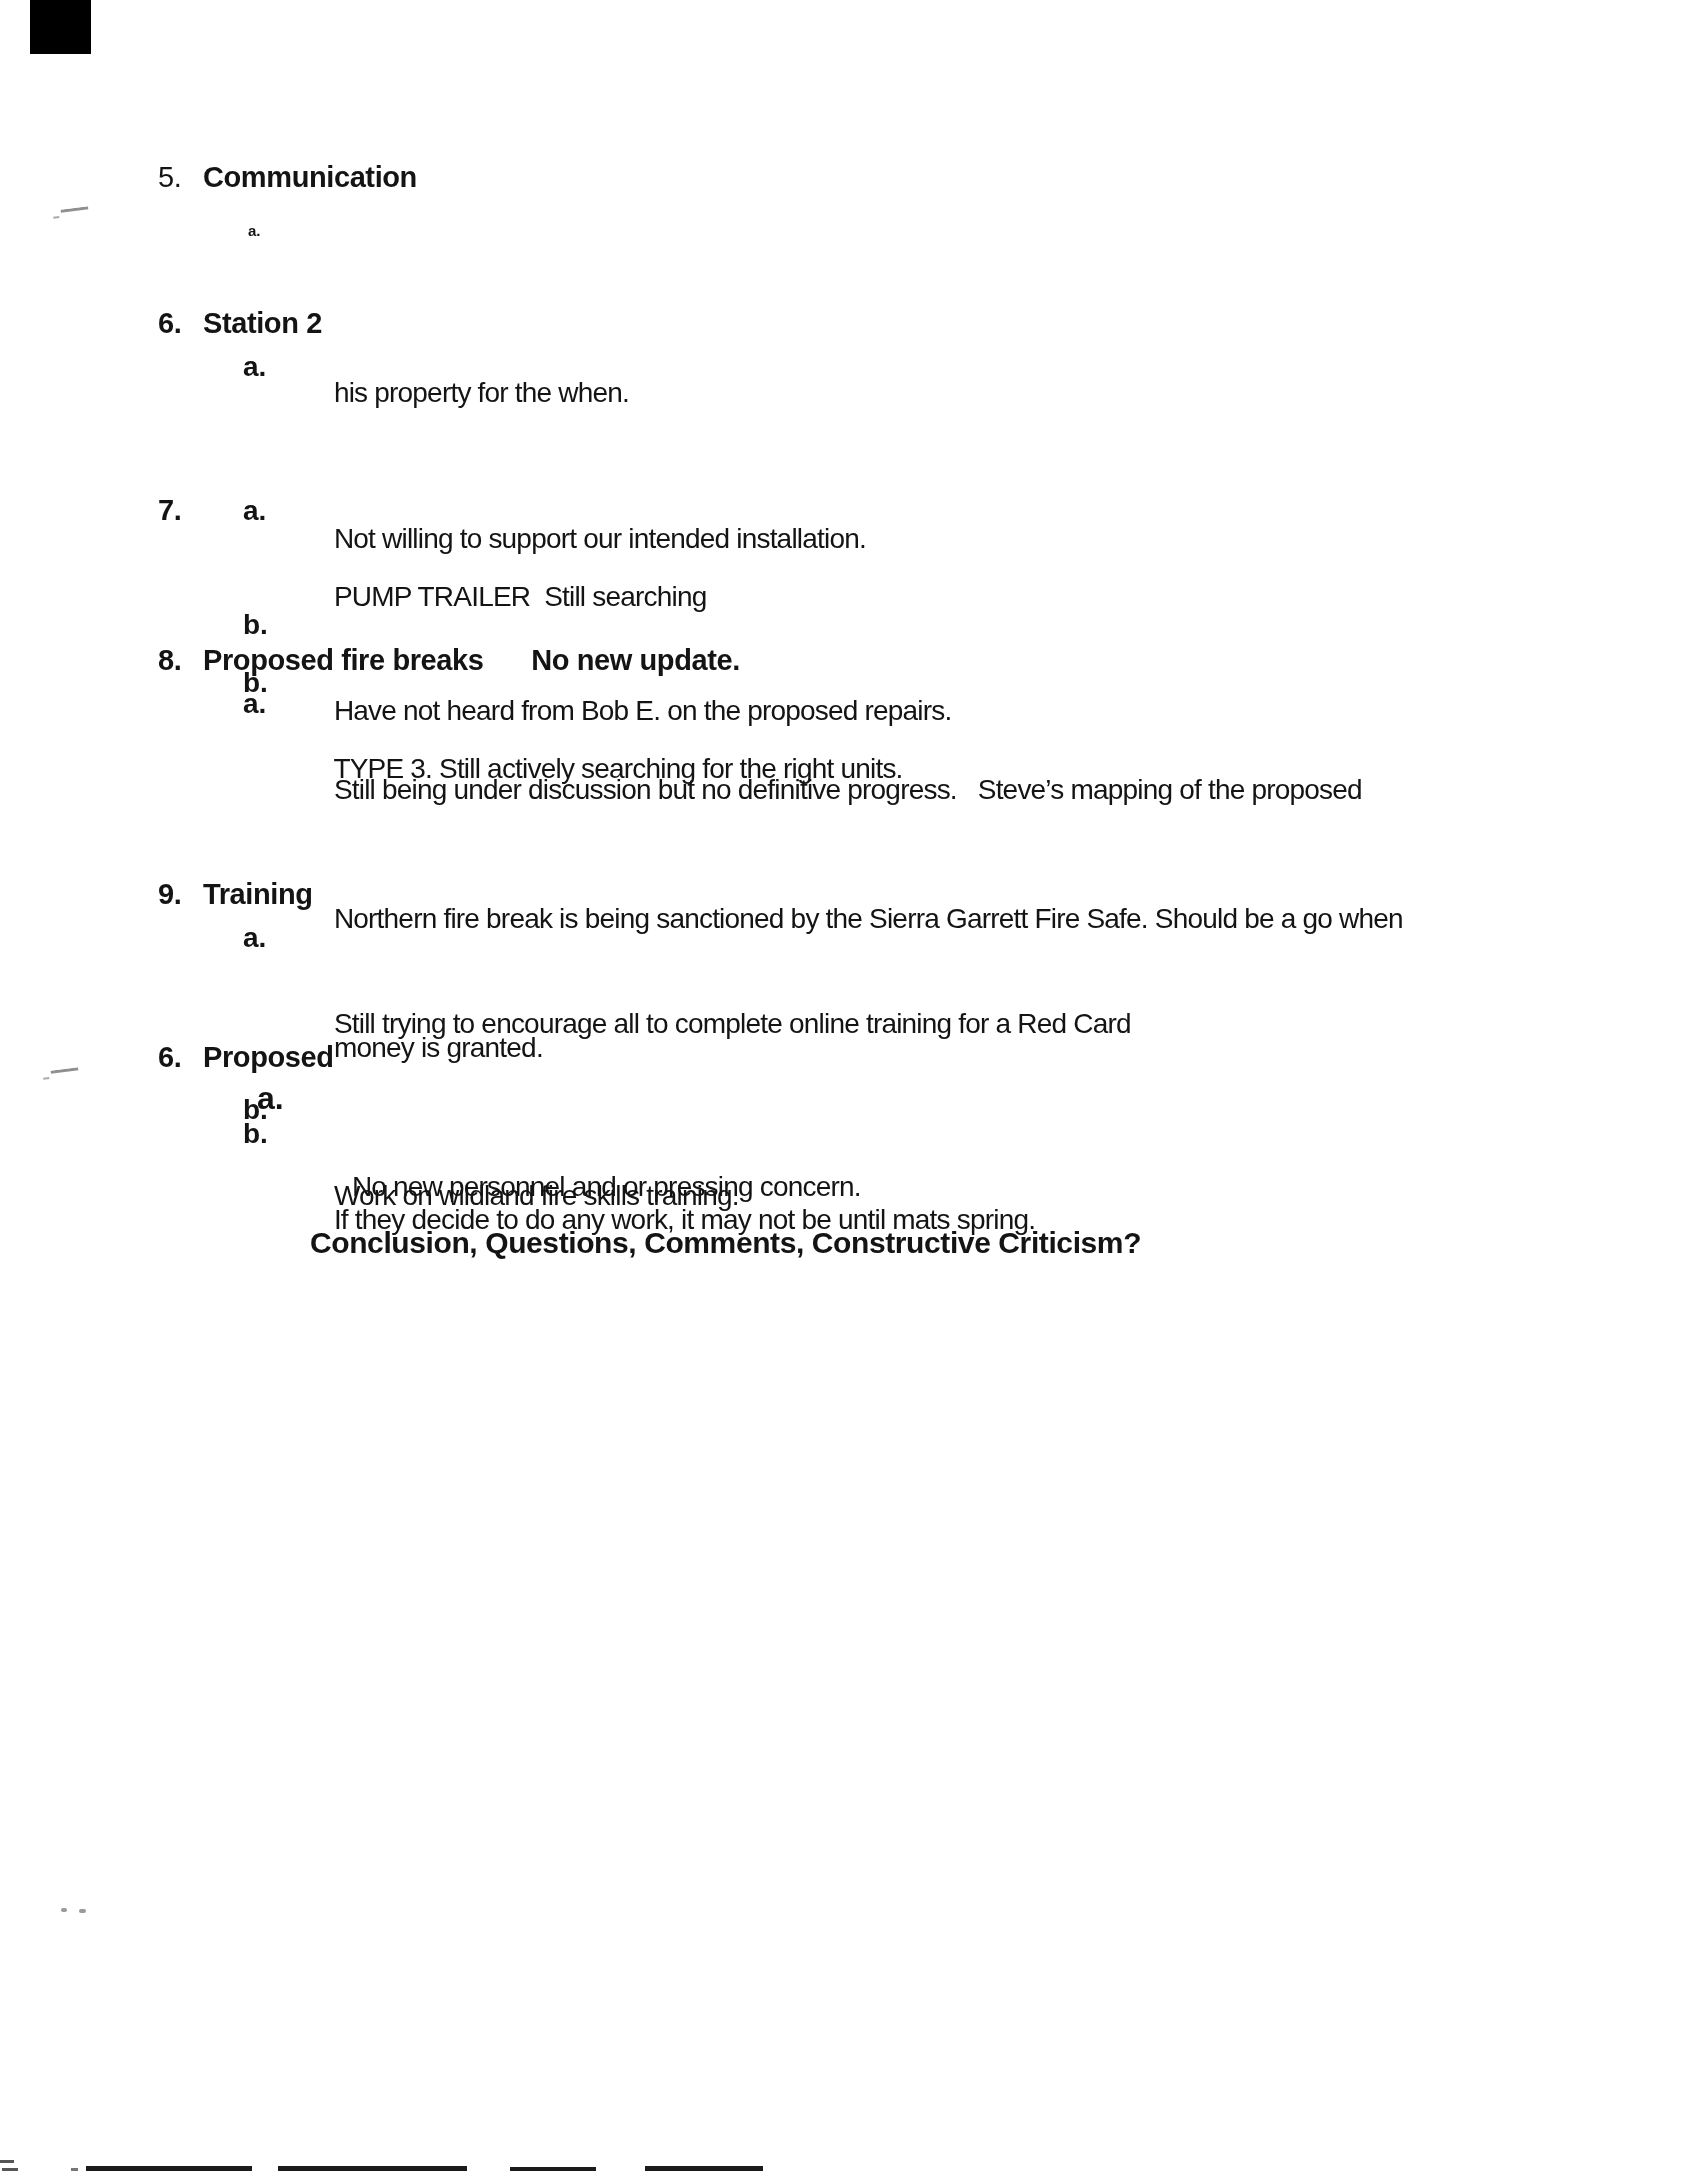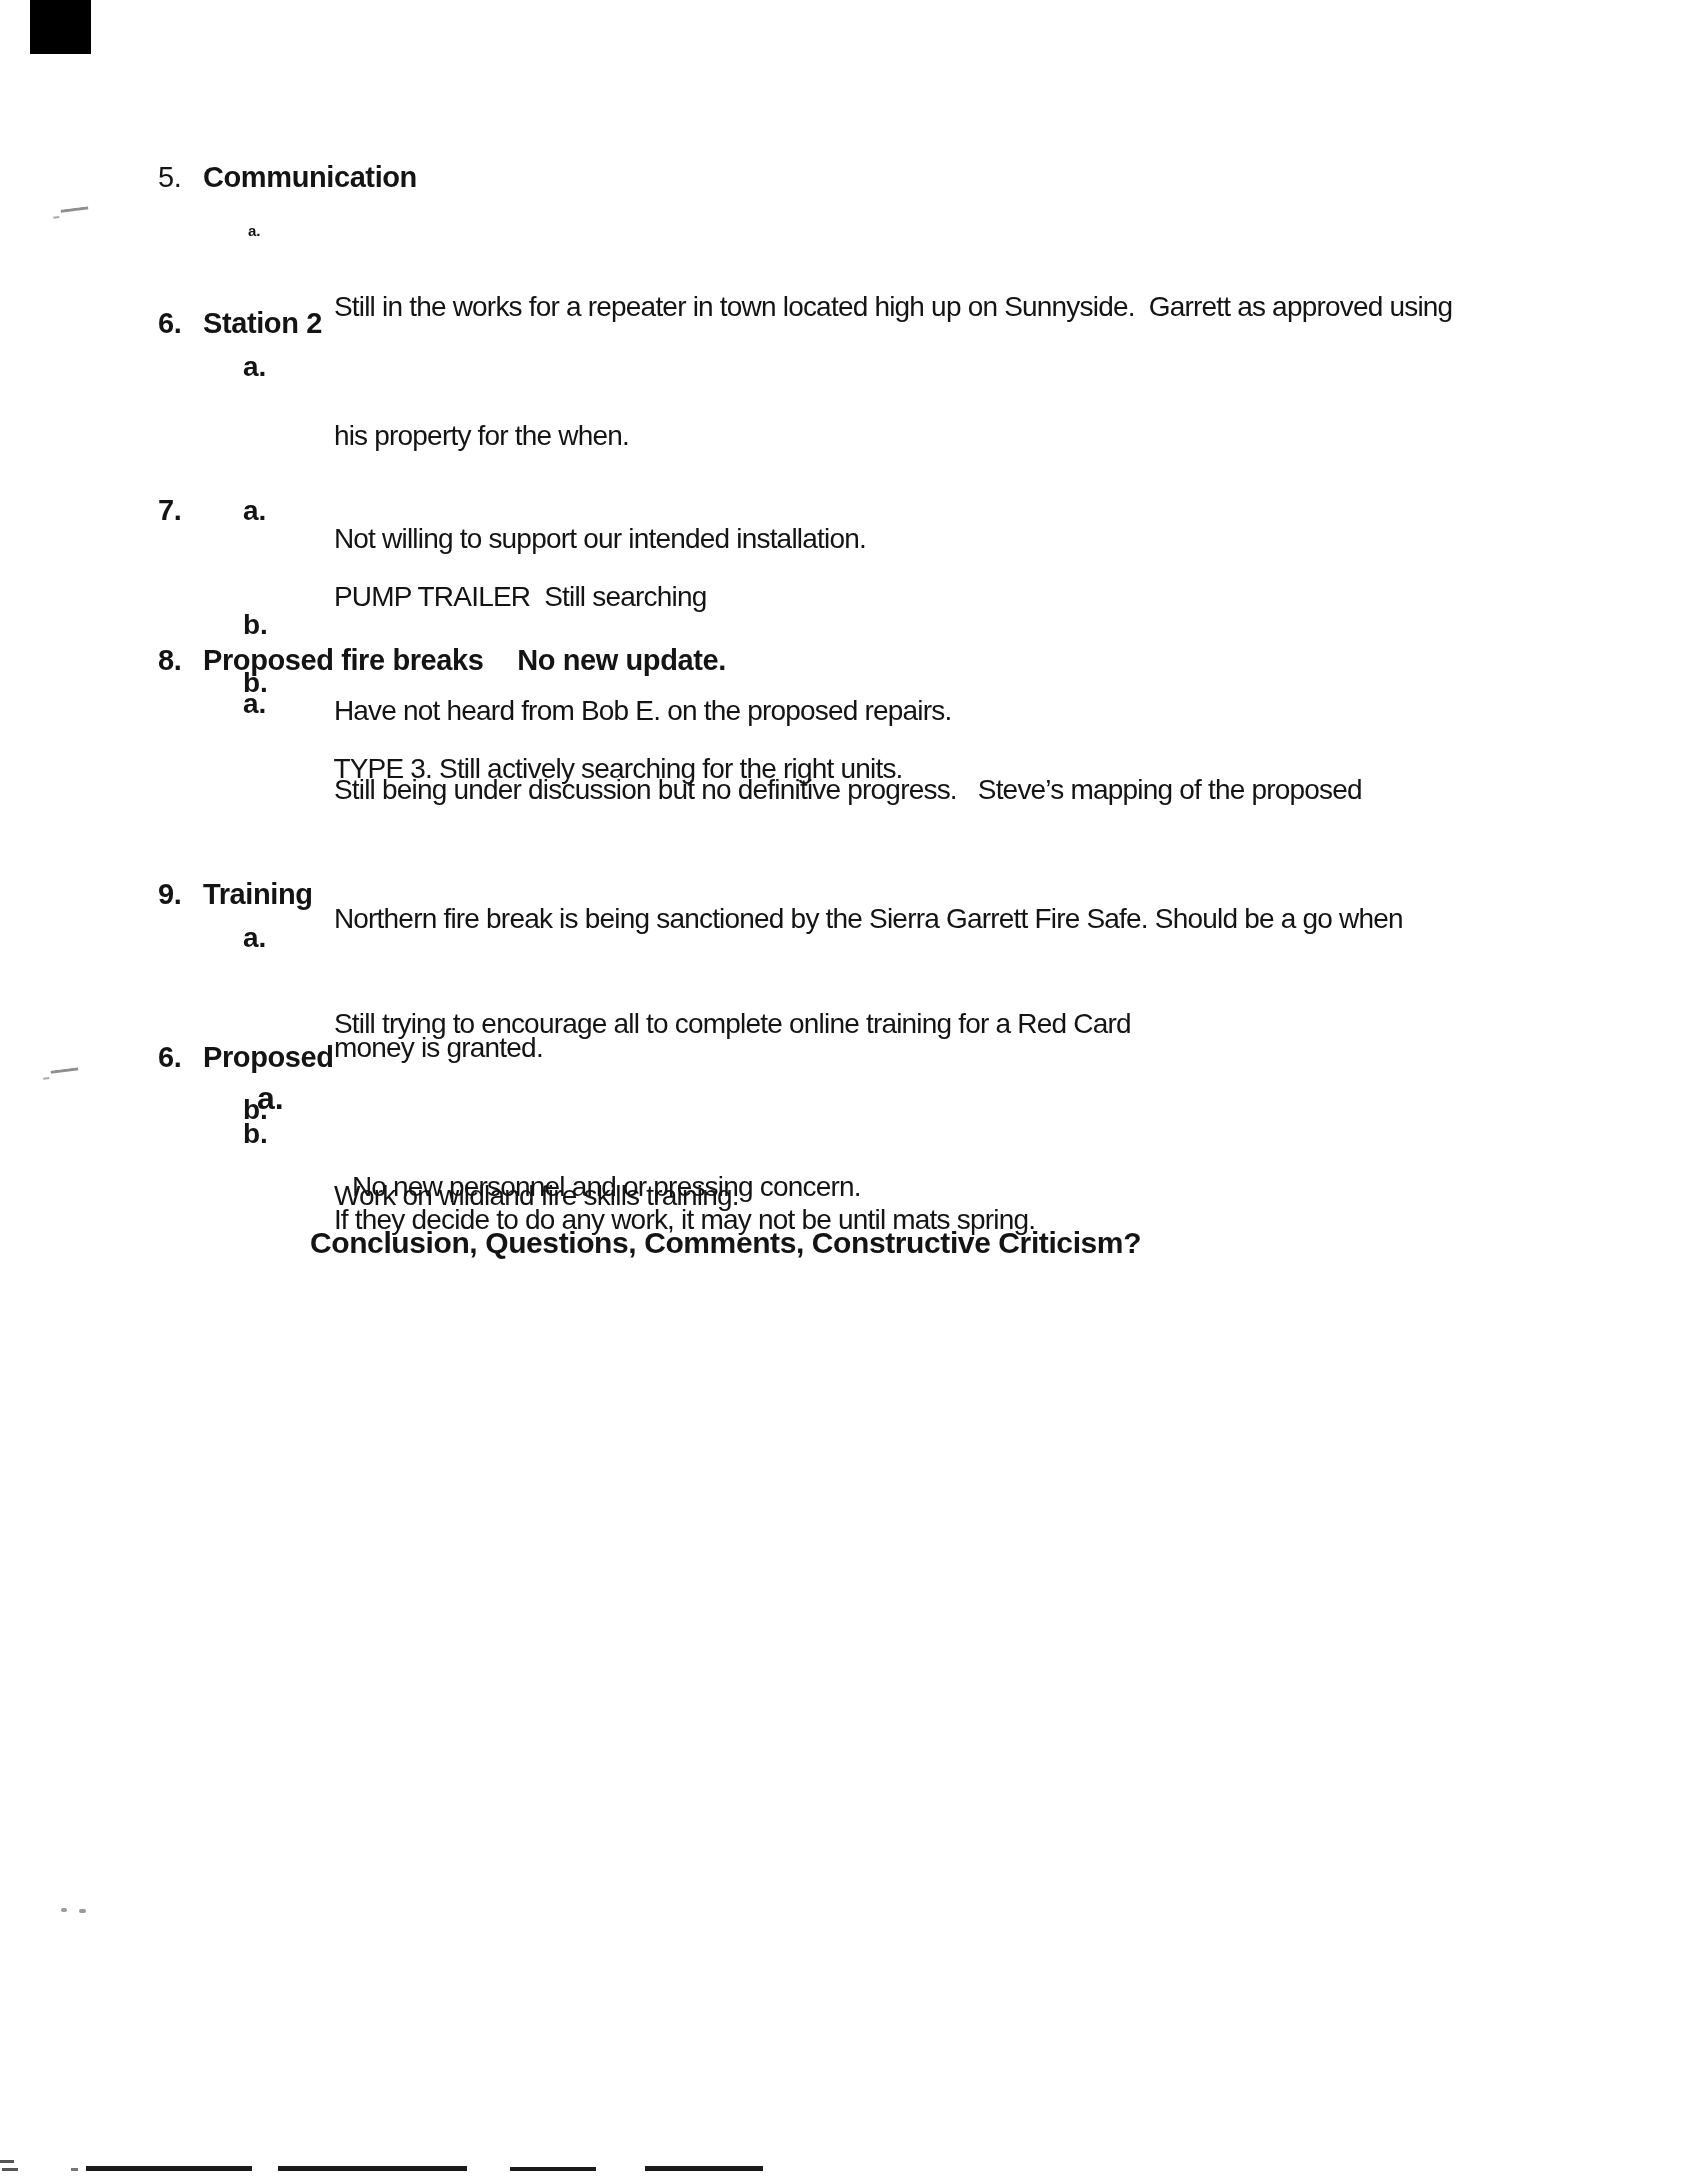--- a/index.html
+++ b/index.html
@@ -11,21 +11,21 @@
     position:relative;
     overflow:hidden;
   }
   .page{position:absolute;inset:0;}
 
   
   .sec{position:absolute;left:0;right:40px;line-height:43px;}
   .head{position:relative;padding-left:203px;font-weight:bold;font-size:29px;letter-spacing:-0.4px;}
   .head .num{position:absolute;left:158px;top:0;}
   .head .num.regular{font-weight:normal;}
-  .head .note{margin-left:26px;}
+  .head .note{margin-left:40px;}
   .line{position:relative;padding-left:292px;font-size:28px;letter-spacing:-0.8px;white-space:pre;}
   .line .marker{position:absolute;left:243px;top:0;font-weight:bold;letter-spacing:0;}
   .line .marker.tiny{font-size:15px;top:10px;left:248px;}
   .line.wide{padding-left:310px;}
   .line.wide .marker{left:257px;font-size:32px;top:-2px;}
   .conclusion{position:absolute;left:310px;top:1226px;font-weight:bold;font-size:30px;letter-spacing:-0.4px;white-space:pre;}
 
   
   .blackbox{position:absolute;left:30px;top:0;width:61px;height:54px;background:#000;}
   .squiggle{position:absolute;width:28px;height:9px;border-top:3px solid #8f8f8f;border-radius:0 0 0 10px;transform:rotate(-7deg);}
@@ -52,21 +52,20 @@
   <div class="dotmark d1"></div>
   <div class="dotmark d2"></div>
 
   <section class="sec" style="top:156px">
     <div class="head">
       <span class="num regular">5.</span>
       <span class="title">Communication</span>
     </div>
     <div class="line">
       <span class="marker tiny">a.</span>
-      <span>Still in the works for a repeater in town located high up on Sunnyside.  Garrett as approved using</span>
     </div>
     <div class="line">
       <span>his property for the when.</span>
     </div>
   </section>
 
   <section class="sec" style="top:302px">
     <div class="head">
       <span class="num">6.</span>
       <span class="title">Station 2</span>

